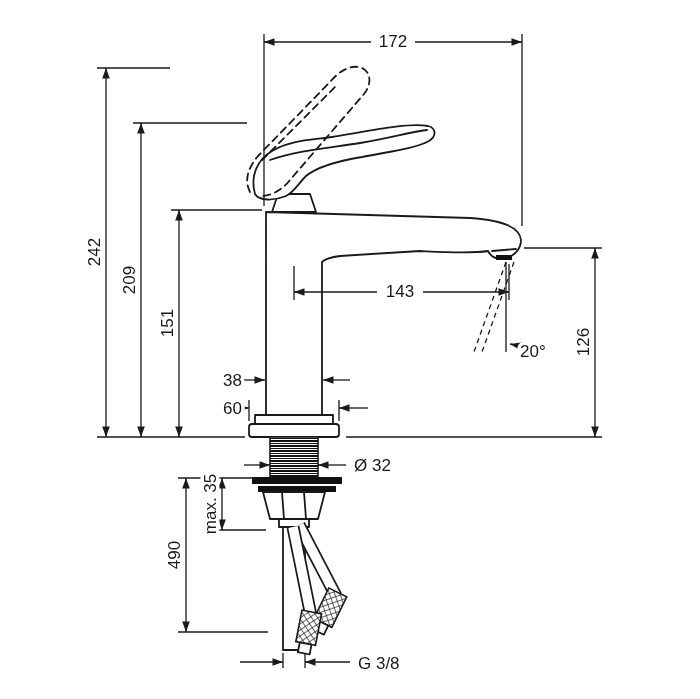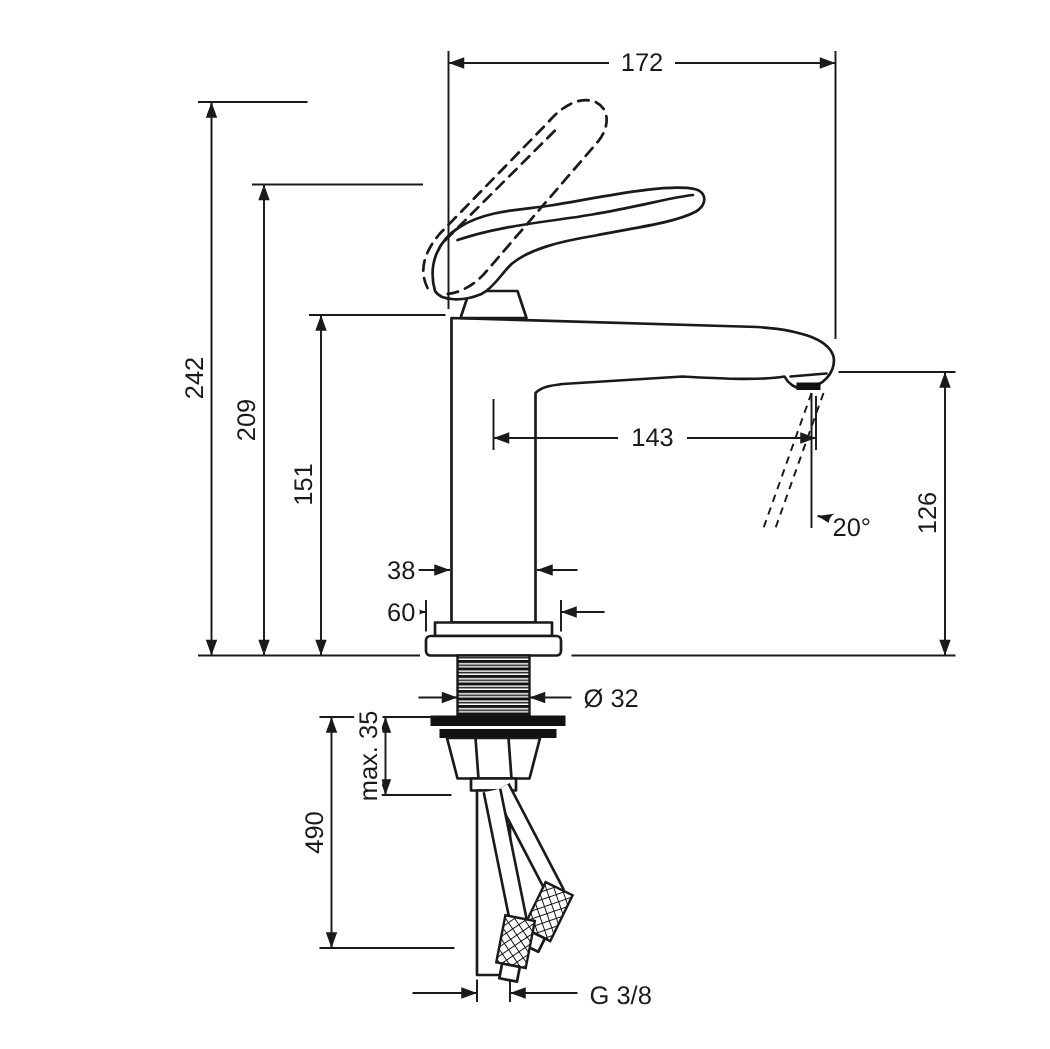--- a/index.html
+++ b/index.html
@@ -2,21 +2,20 @@
 <html><head>
 <meta charset="utf-8">
 <style>
   html,body{margin:0;padding:0;background:#fff;}
   .canvas{
     position:relative;
     width:627px;height:699px;
     background:#ffffff;
     font-family:"Liberation Sans",sans-serif;
     overflow:hidden;
-    padding-left:35px;
   }
   svg{display:block;}
   .ol{stroke:#1a1a1a;stroke-width:1.8;fill:none;stroke-linejoin:round;stroke-linecap:round;}
   .of{stroke:#1a1a1a;stroke-width:1.8;fill:#ffffff;stroke-linejoin:round;}
   .dl{stroke:#1a1a1a;stroke-width:1.3;fill:none;}
   .dash{stroke-dasharray:7 5;}
   .dash2{stroke-dasharray:5 4;}
   .dim-text{
     font-family:"Liberation Sans",sans-serif;
     font-size:17px;

